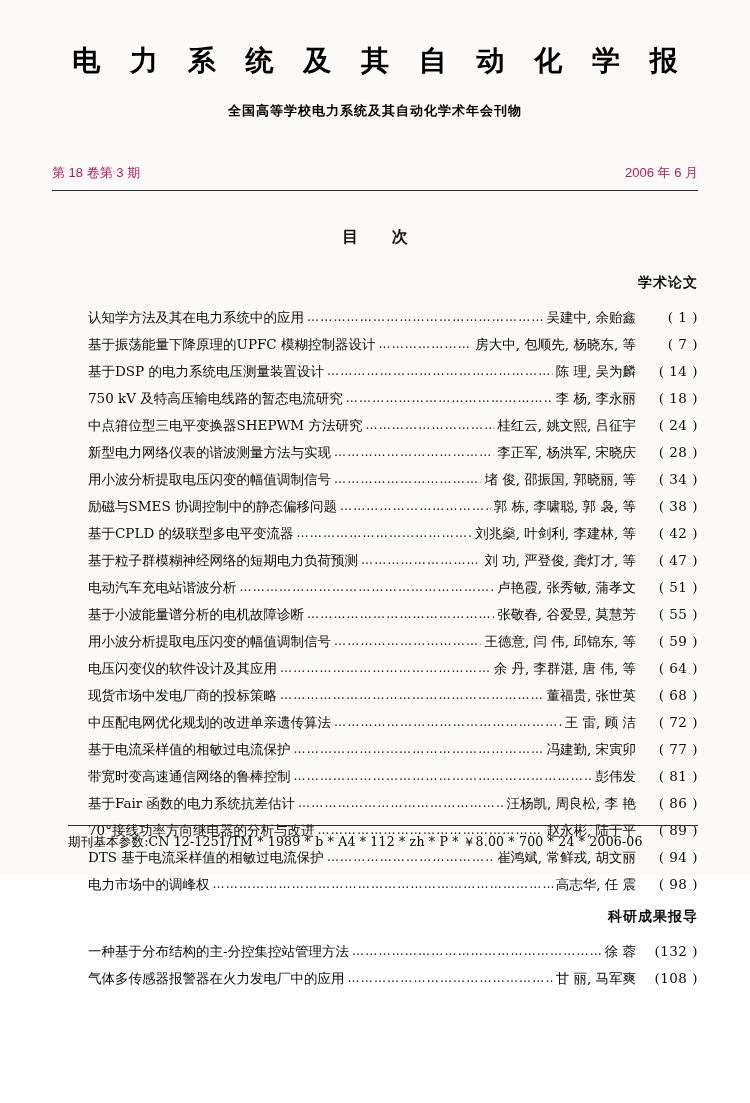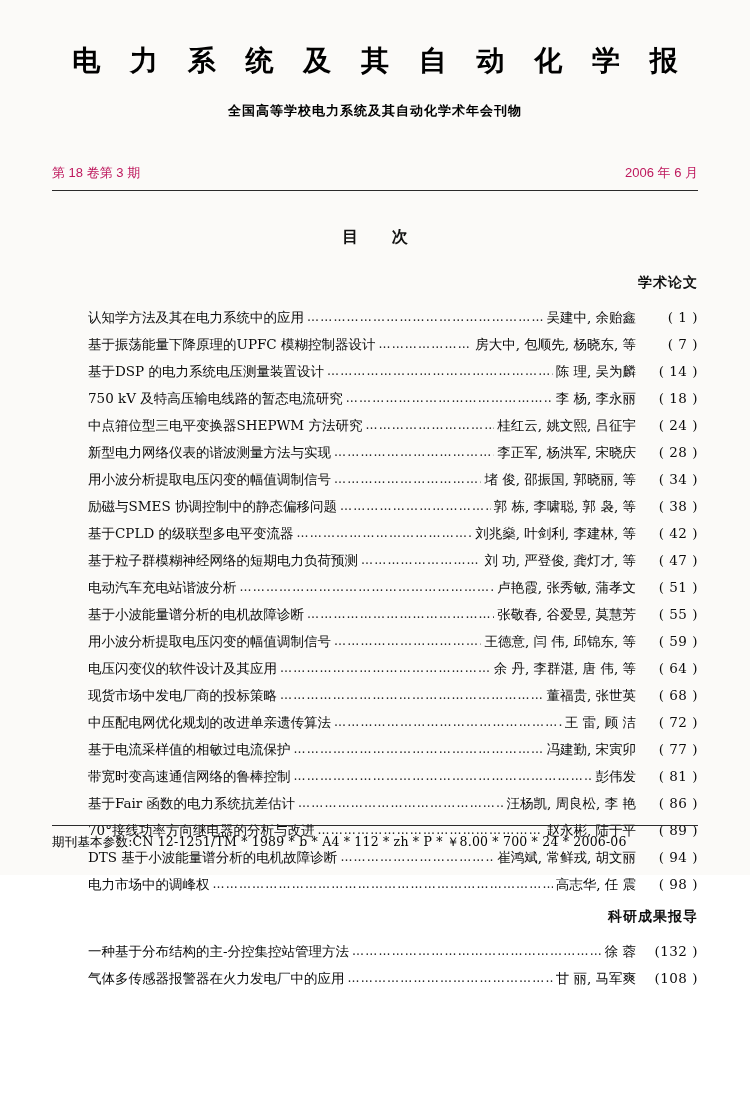--- a/index.html
+++ b/index.html
@@ -103,21 +103,21 @@
     text-align: left;
   }
   .entry .e-page {
     flex: 0 0 auto;
     width: 62px;
     text-align: right;
     letter-spacing: 0.5px;
   }
   .footer {
     position: absolute;
-    left: 52px;
+    left: 68px;
     right: 52px;
     bottom: 24px;
   }
   .footer-rule {
     border: 0;
     border-top: 1px solid #2b2b2b;
     margin: 0 0 8px 0;
   }
   .footer-text {
     font-family: "DejaVu Serif", "Liberation Serif", serif;
@@ -265,21 +265,21 @@
       <span class="e-authors">汪杨凯, 周良松, 李  艳</span>
       <span class="e-page">( 86 )</span>
     </div>
     <div class="entry">
       <span class="e-title">70°接线功率方向继电器的分析与改进</span>
       <span class="e-dots">…………………………………………………………………………………………………………………………………………………………………</span>
       <span class="e-authors">赵永彬, 陆于平</span>
       <span class="e-page">( 89 )</span>
     </div>
     <div class="entry">
-      <span class="e-title">DTS 基于小波能量谱分析的电机故障诊断</span>
+      <span class="e-title">DTS 基于电流采样值的相敏过电流保护</span>
       <span class="e-dots">…………………………………………………………………………………………………………………………………………………………………</span>
       <span class="e-authors">崔鸿斌, 常鲜戎, 胡文丽</span>
       <span class="e-page">( 94 )</span>
     </div>
     <div class="entry">
       <span class="e-title">电力市场中的调峰权</span>
       <span class="e-dots">…………………………………………………………………………………………………………………………………………………………………</span>
       <span class="e-authors">高志华, 任  震</span>
       <span class="e-page">( 98 )</span>
     </div>

